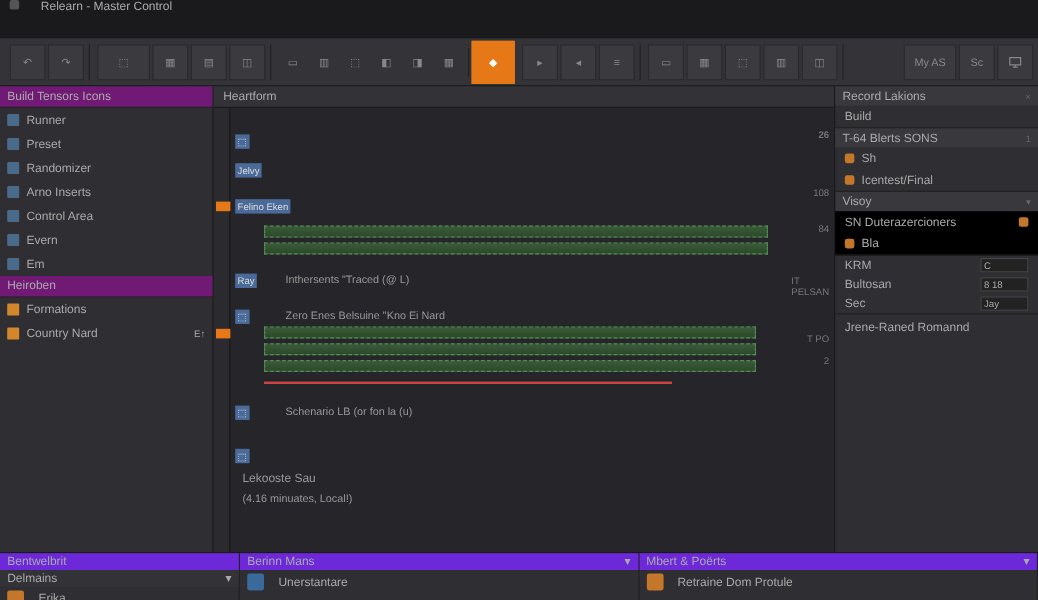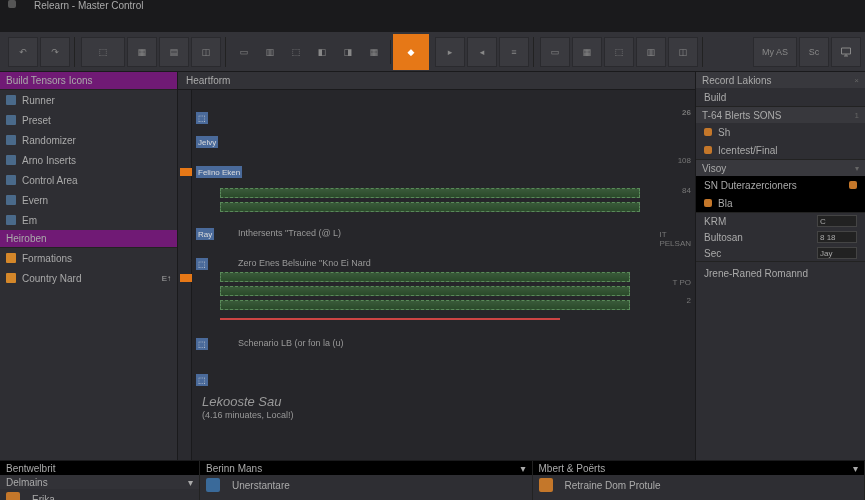--- a/index.html
+++ b/index.html
@@ -29,21 +29,21 @@
 .rg-lbl{position:absolute;font-size:8px;color:#777;right:4px}
 .right-panel{width:170px;background:#2e2e33;border-left:1px solid #1a1a1c;display:flex;flex-direction:column}
 .rp-sec{border-bottom:1px solid #222}
 .rp-hdr{height:16px;background:#38383d;padding:0 6px;display:flex;align-items:center;justify-content:space-between;font-size:9px;color:#ccc}
 .rp-row{height:18px;display:flex;align-items:center;padding:0 8px;gap:6px;font-size:9px}
 .rp-row .dot{width:8px;height:8px;background:#c4772a;border-radius:2px}
 .kv{display:flex;justify-content:space-between;padding:0 8px;height:16px;align-items:center}
 .kv input{background:#222;border:1px solid #444;width:40px;height:12px;color:#aaa;font-size:8px;padding:0 2px}
 .bottom{height:58px;background:#2e2e33;border-top:1px solid #1a1a1c;display:flex}
 .bot-col{flex:1;border-right:1px solid #222;display:flex;flex-direction:column}
-.bot-hdr{height:14px;background:#000000;padding:0 6px;display:flex;align-items:center;justify-content:space-between;font-size:9px}
+.bot-hdr{height:14px;background:#6d28d9;padding:0 6px;display:flex;align-items:center;justify-content:space-between;font-size:9px}
 .bot-row{height:20px;display:flex;align-items:center;padding:0 6px;gap:12px}
 .bot-row .thumb{width:14px;height:14px;background:#c4772a;border-radius:2px}
 .bot-row .thumb.b{background:#3a6a9a}
 svg.icon{width:12px;height:12px;fill:#888}
 .spacer{flex:1}
 .panel-hdr .x,.rp-hdr .x{font-size:8px;color:#666}
 .red-line{position:absolute;height:2px;background:#c44}
 </style>
 </head>
 <body>
@@ -172,21 +172,21 @@
         <div class="track-lbl" style="top: 168px; left: 18px;">⬚</div>
         <div style="position: absolute; top: 168px; left: 60px; font-size: 9px; color: rgb(153, 153, 153);">Zero Enes Belsuine "Kno Ei Nard</div>
         <div class="orange-mark" style="top: 184px; left: 2px;"></div>
         <div class="track-bar" style="top: 182px; left: 42px; width: 410px;"></div>
         <div class="track-bar" style="top: 196px; left: 42px; width: 410px;"></div>
         <div class="track-bar" style="top: 210px; left: 42px; width: 410px;"></div>
         <div class="red-line" style="top: 228px; left: 42px; width: 340px;"></div>
         <div class="track-lbl" style="top: 248px; left: 18px;">⬚</div>
         <div style="position: absolute; top: 248px; left: 60px; font-size: 9px; color: rgb(153, 153, 153);">Schenario LB (or fon la (u)</div>
         <div class="track-lbl" style="top: 284px; left: 18px;">⬚</div>
-        <div style="position: absolute; top: 304px; left: 24px; font-size: 13px; color: rgb(153, 153, 153); font-style: italic;">Lekooste Sau</div>
+        <div style="position: absolute; top: 304px; left: 24px; font-size: 10px; color: rgb(153, 153, 153);">Lekooste Sau</div>
         <div style="position: absolute; top: 320px; left: 24px; font-size: 9px; color: rgb(153, 153, 153);">(4.16 minuates, Local!)</div>
       </div>
   </div>
 
   <div class="right-panel">
     <div class="rp-sec">
       <div class="rp-hdr">
           <span>Record Lakions</span>
           <span class="x">×</span>
         </div>

